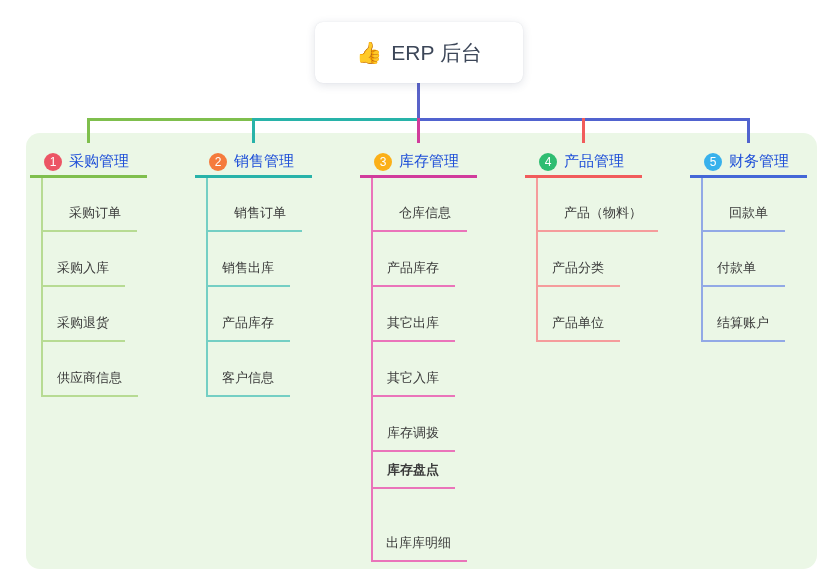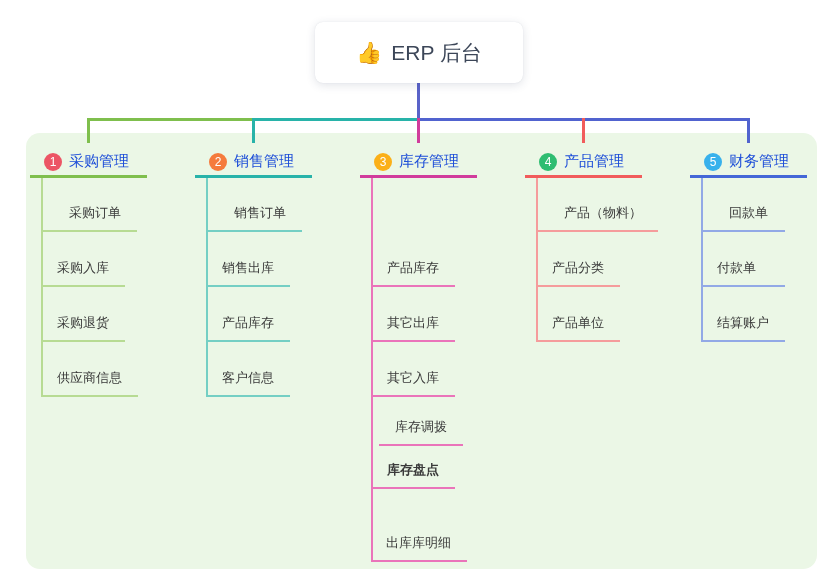--- a/index.html
+++ b/index.html
@@ -111,21 +111,21 @@
     white-space: nowrap;
     font-size: 13px;
     line-height: 18px;
     color: #3a3a3a;
     cursor: default;
   }
   .r0 { top: 71px; padding-left: 28px; }
   .r1 { top: 126px; }
   .r2 { top: 181px; text-align: center; }
   .r3 { top: 236px; }
-  .r4 { top: 285px; margin-left: 8px; }
+  .r4 { top: 291px; }
   .r5 { top: 328px; font-weight: bold; }
   .r6 { top: 401px; padding-left: 15px; }
 </style>
 </head>
 <body>
 
 <div class="canvas">
 
   <div class="root-card">
     <span class="emoji">👍</span>
@@ -170,20 +170,21 @@
       <div class="kid r3">客户信息</div>
     </div>
 
     <div class="branch b3">
       <div class="branch-title">
         <span class="badge">3</span>
         <span class="branch-label">库存管理</span>
       </div>
       <div class="branch-underline"></div>
       <div class="kid-rail"></div>
+      <div class="kid r0">仓库信息</div>
       <div class="kid r1">产品库存</div>
       <div class="kid r2">其它出库</div>
       <div class="kid r3">其它入库</div>
       <div class="kid r4">库存调拨</div>
       <div class="kid r5">库存盘点</div>
       <div class="kid r6">出库库明细</div>
     </div>
 
     <div class="branch b4">
       <div class="branch-title">

